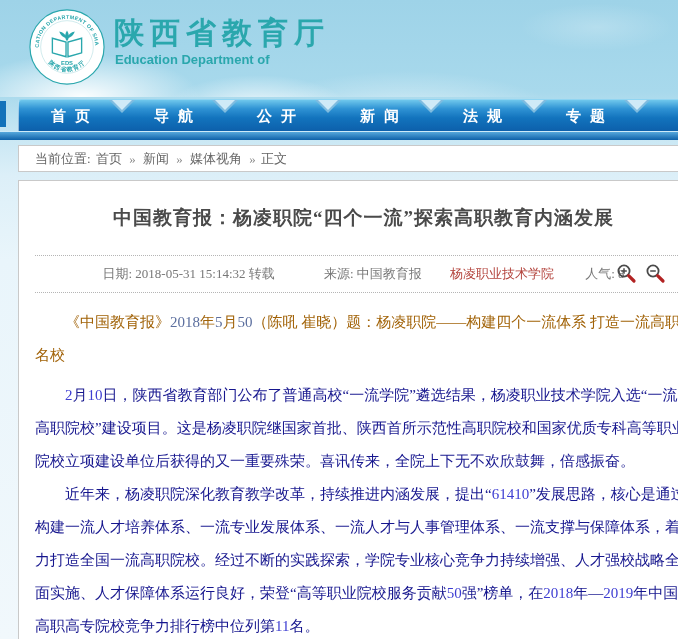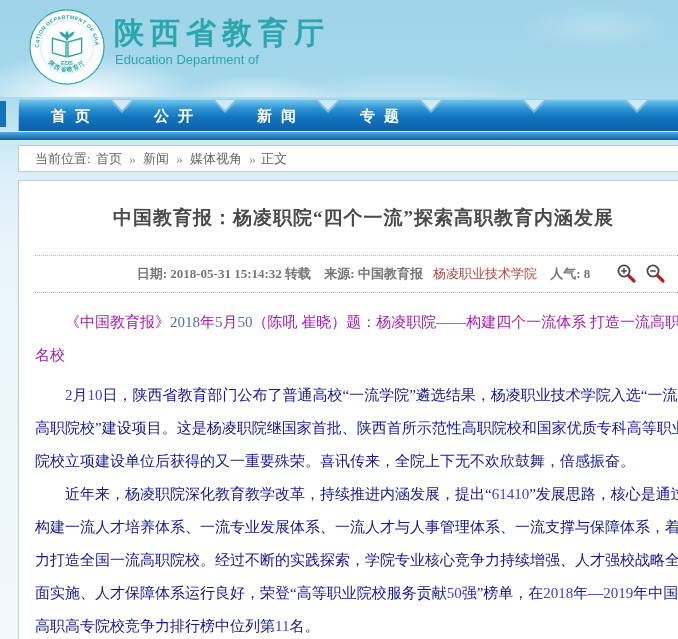--- a/index.html
+++ b/index.html
@@ -13,21 +13,21 @@
   .clouds{position:absolute;inset:0;
     background:
       radial-gradient(ellipse 170px 62px at 12% 100%,rgba(255,255,255,.95),rgba(255,255,255,0) 70%),
       radial-gradient(ellipse 130px 48px at 38% 112%,rgba(255,255,255,.8),rgba(255,255,255,0) 70%),
       radial-gradient(ellipse 220px 70px at 60% 125%,rgba(255,255,255,.55),rgba(255,255,255,0) 72%),
       radial-gradient(ellipse 110px 34px at 88% 28%,rgba(255,255,255,.22),rgba(255,255,255,0) 70%);
   }
   .logo{position:absolute;top:8px;left:28px;width:78px;height:78px;cursor:pointer;}
   .site-title{position:absolute;top:16px;left:114px;color:#2aa7ad;font-weight:bold;
     font-size:30px;letter-spacing:6px;line-height:34px;}
-  .site-sub{position:absolute;top:52px;left:115px;color:#2aa7ad;font-weight:normal;
+  .site-sub{position:absolute;top:52px;left:115px;color:#2aa7ad;font-weight:bold;
     font-size:13px;line-height:15px;}
   
   .nav-frag{position:absolute;top:101px;left:0;width:6px;height:26px;background:#1272ba;}
   .nav-bar{position:absolute;top:99px;left:18px;width:721px;height:31px;display:flex;
     background:linear-gradient(180deg,#6fc7ec 0%,#2f93d4 28%,#1273bd 58%,#0d60ab 100%);
     border-top:1px solid #90d5f2;border-left:1px solid rgba(255,255,255,.55);
     border-radius:4px 0 0 0;}
   .nav-tab{width:103px;height:31px;line-height:31px;text-align:center;color:#fff;
     font-size:15px;font-weight:bold;letter-spacing:9px;text-indent:9px;cursor:pointer;position:relative;z-index:2;}
   .nav-sep{position:absolute;top:0;width:0;height:0;z-index:3;
@@ -43,30 +43,30 @@
   .breadcrumb .bc-link{cursor:pointer;margin:0 2px;}
   .breadcrumb .bc-sep{color:#888;margin:0 2px;}
   
   .panel{position:absolute;top:180px;left:18px;width:691px;height:480px;background:#fff;
     border:1px solid #c9c9c9;padding:0 16px;box-sizing:border-box;}
   .article-title{margin-top:24px;text-align:center;font-size:19px;font-weight:bold;color:#4a4a4a;
     letter-spacing:1px;font-family:"Liberation Serif","DejaVu Serif",serif;}
   .meta-row{margin-top:24px;position:relative;text-align:center;font-size:13px;color:#777;
     padding:9px 0;border-top:1px dotted #b5b5b5;border-bottom:1px dotted #b5b5b5;
     font-family:"Liberation Serif","DejaVu Serif",serif;}
-  .meta-row .m{margin:0 5px;font-weight:bold;}
+  .meta-row .m{margin:0 23px;}
   .meta-link{color:#b3433c;cursor:pointer;margin:0 5px;}
   .zoom-icons{position:absolute;right:26px;top:7px;display:flex;gap:8px;}
   .zoom-icons svg{cursor:pointer;display:block;}
   
   .article-body{font-family:"Liberation Serif","DejaVu Serif",serif;font-size:15px;line-height:33px;}
   .article-body p{margin:0;text-indent:2em;}
   .article-body p.first{margin-top:13px;}
   .article-body p.gap{margin-top:7px;}
-  .seg-dark{color:#a21caf;}
+  .seg-dark{color:#a16207;}
   .seg-num1{color:#5b6e9e;}
   .seg-navy{color:#16168e;}
   .seg-num{color:#3d3dd2;}
 </style>
 </head>
 <body>
 
 <div class="header">
   <div class="clouds"></div>
 
@@ -97,22 +97,24 @@
 
   <div class="site-title">陕西省教育厅</div>
   <div class="site-sub">
     <div>Education Department of</div>
   </div>
 </div>
 
 <div class="nav-frag"></div>
 <div class="nav-bar">
   <div class="nav-tab">首页</div>
+  <div class="nav-tab">导航</div>
   <div class="nav-tab">公开</div>
   <div class="nav-tab">新闻</div>
+  <div class="nav-tab">法规</div>
   <div class="nav-tab">专题</div>
   <div class="nav-sep" style="left:90px"></div>
   <div class="nav-sep" style="left:193px"></div>
   <div class="nav-sep" style="left:296px"></div>
   <div class="nav-sep" style="left:399px"></div>
   <div class="nav-sep" style="left:502px"></div>
   <div class="nav-sep" style="left:605px"></div>
 </div>
 <div class="nav-strip"></div>
 

